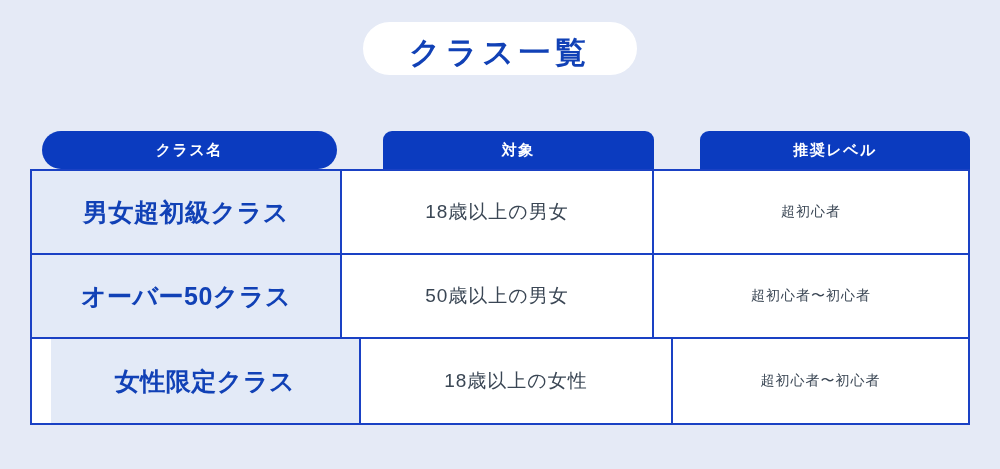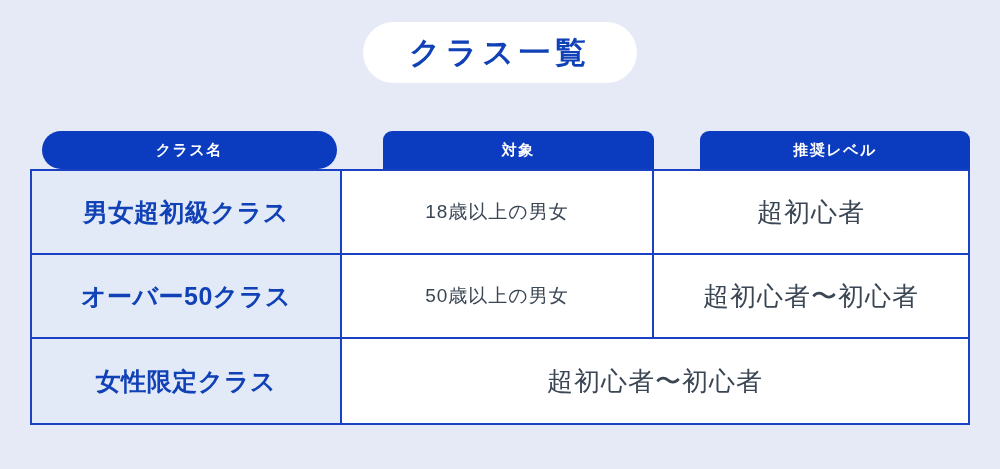--- a/index.html
+++ b/index.html
@@ -28,21 +28,21 @@
     top: 22px;
     width: 1000px;
     display: flex;
     justify-content: center;
     align-items: center;
   }
   .title-pill {
     background: #ffffff;
     color: #1141b6;
     border-radius: 40px;
-    padding: 12px 46px 10px 46px;
+    padding: 12px 46px 2px 46px;
     font-size: 31px;
     font-weight: 700;
     letter-spacing: 5px;
     line-height: 1.25;
     white-space: nowrap;
     text-align: center;
   }
 
   
   .table-block {
@@ -88,20 +88,21 @@
 
   .tr {
     display: flex;
     align-items: flex-start;
     height: 84px;
     border-bottom: 2px solid #1a41c4;
     box-sizing: border-box;
   }
   .tr:last-child {
     border-bottom: none;
+    margin-left: 19px;
   }
 
   .td {
     display: flex;
     align-items: center;
     justify-content: center;
     box-sizing: border-box;
     text-align: center;
     height: 100%;
   }
@@ -120,21 +121,21 @@
     color: #3a4654;
     font-size: 19px;
     font-weight: 400;
     letter-spacing: 1px;
     border-right: 2px solid #1a41c4;
   }
   .td-level {
     flex: 1;
     background: #ffffff;
     color: #3a4654;
-    font-size: 26px;
+    font-size: 14px;
     font-weight: 400;
     letter-spacing: 1px;
     border-radius: 23px;
   }
 </style>
 </head>
 <body>
 
 <div class="page">
 
@@ -161,19 +162,20 @@
       </div>
 
       <div class="tr">
         <div class="td td-name">オーバー50クラス</div>
         <div class="td td-target">50歳以上の男女</div>
         <div class="td td-level">超初心者〜初心者</div>
       </div>
 
       <div class="tr">
         <div class="td td-name">女性限定クラス</div>
+        <div class="td td-target">18歳以上の女性</div>
         <div class="td td-level">超初心者〜初心者</div>
       </div>
 
     </div>
   </div>
 
 </div>
 
 </body></html>

